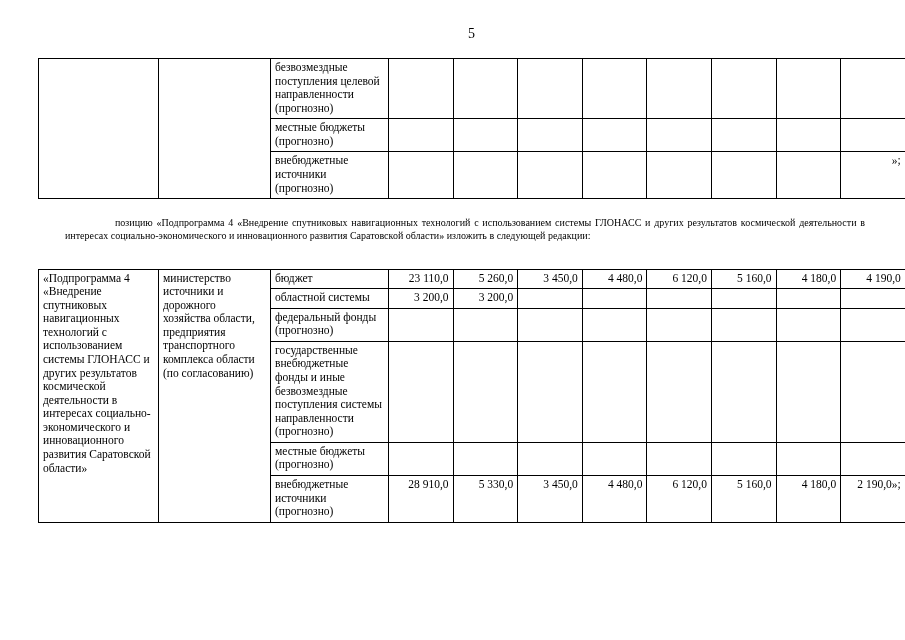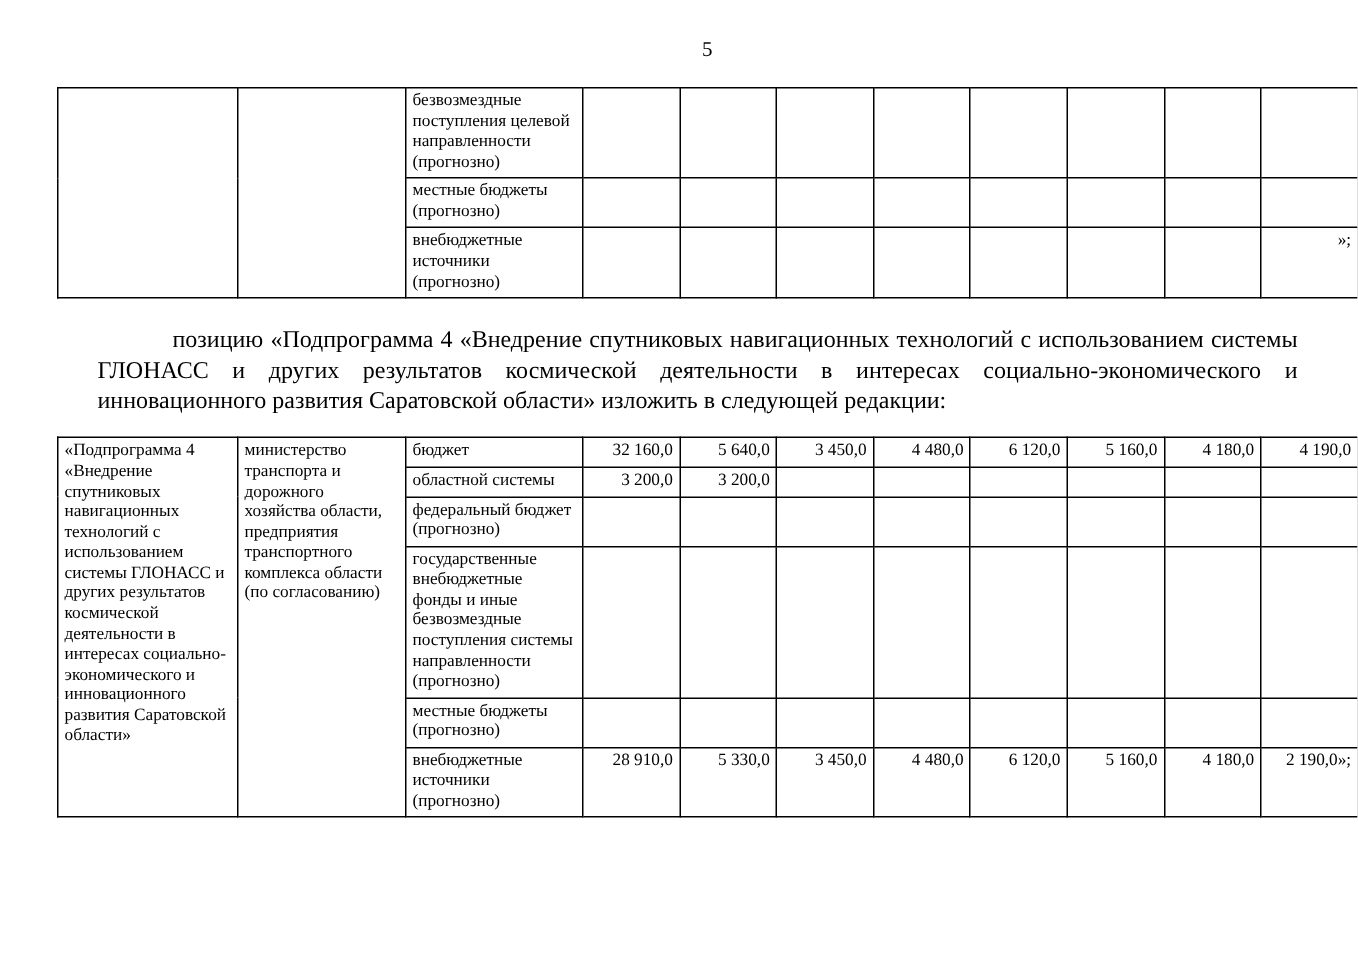--- a/index.html
+++ b/index.html
@@ -44,22 +44,22 @@
     padding: 2px 4px;
     margin-left: 24px;
   }
   td.value-cell {
     text-align: right;
     white-space: nowrap;
     padding-right: 8px;
   }
   .para {
     width: 800px;
-    margin: 18px 0 13px 27px;
-    font-size: 16px;
+    margin: 18px 0 26px 27px;
+    font-size: 10px;
     line-height: 1.28;
     text-align: justify;
     text-indent: 50px;
   }
 </style>
 </head>
 <body>
 
 <div class="page">
 
@@ -116,44 +116,44 @@
   <table class="doc-table">
     <colgroup>
       <col style="width:120px">
       <col style="width:112px">
       <col style="width:118px">
       <col span="8" style="width:64.6px">
     </colgroup>
     <tbody id="table-main-body">
         <tr>
           <td class="cell lead-cell" rowspan="6">«Подпрограмма 4 «Внедрение спутниковых навигационных технологий с использованием системы ГЛОНАСС и других результатов космической деятельности в интересах социально-экономического и инновационного развития Саратовской области»</td>
-          <td class="cell lead-cell" rowspan="6">министерство транспорта и дорожного хозяйства области, предприятия транспортного комплекса области (по согласованию)</td>
+          <td class="cell lead-cell" rowspan="6">министерство источники и дорожного хозяйства области, предприятия транспортного комплекса области (по согласованию)</td>
           <td class="cell label-cell">бюджет</td>
-          <td class="cell value-cell">32 160,0</td>
-          <td class="cell value-cell">5 640,0</td>
+          <td class="cell value-cell">23 110,0</td>
+          <td class="cell value-cell">5 260,0</td>
           <td class="cell value-cell">3 450,0</td>
           <td class="cell value-cell">4 480,0</td>
           <td class="cell value-cell">6 120,0</td>
           <td class="cell value-cell">5 160,0</td>
           <td class="cell value-cell">4 180,0</td>
           <td class="cell value-cell">4 190,0</td>
         </tr>
         <tr>
           <td class="cell label-cell">областной системы</td>
           <td class="cell value-cell">3 200,0</td>
           <td class="cell value-cell">3 200,0</td>
           <td class="cell value-cell"></td>
           <td class="cell value-cell"></td>
           <td class="cell value-cell"></td>
           <td class="cell value-cell"></td>
           <td class="cell value-cell"></td>
           <td class="cell value-cell"></td>
         </tr>
         <tr>
-          <td class="cell label-cell">федеральный бюджет (прогнозно)</td>
+          <td class="cell label-cell">федеральный фонды (прогнозно)</td>
           <td class="cell value-cell"></td>
           <td class="cell value-cell"></td>
           <td class="cell value-cell"></td>
           <td class="cell value-cell"></td>
           <td class="cell value-cell"></td>
           <td class="cell value-cell"></td>
           <td class="cell value-cell"></td>
           <td class="cell value-cell"></td>
         </tr>
         <tr>

